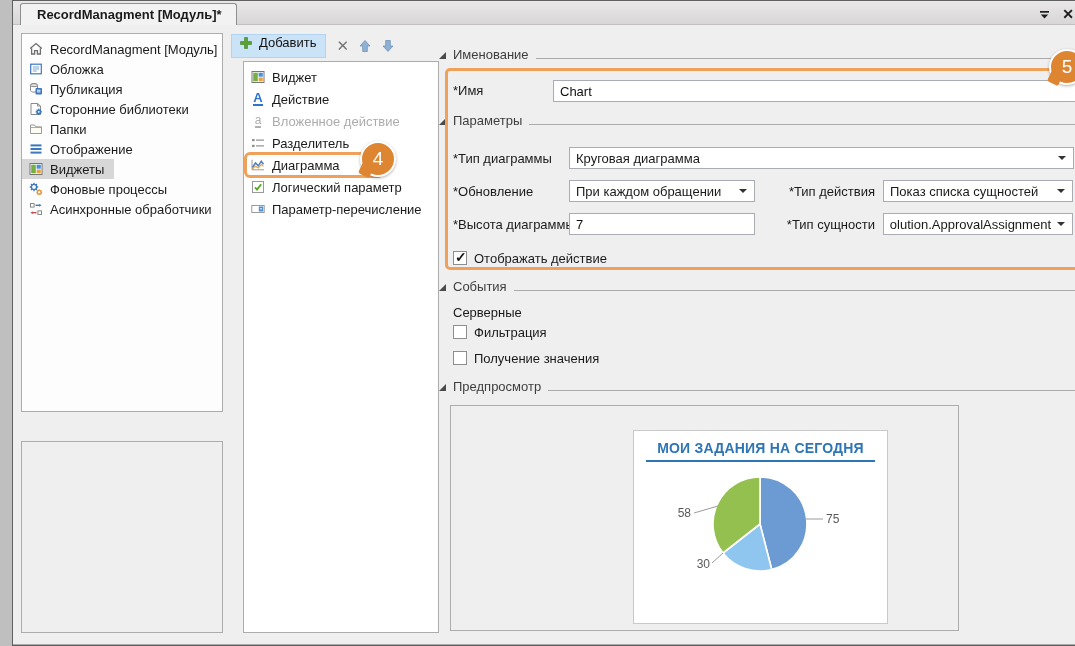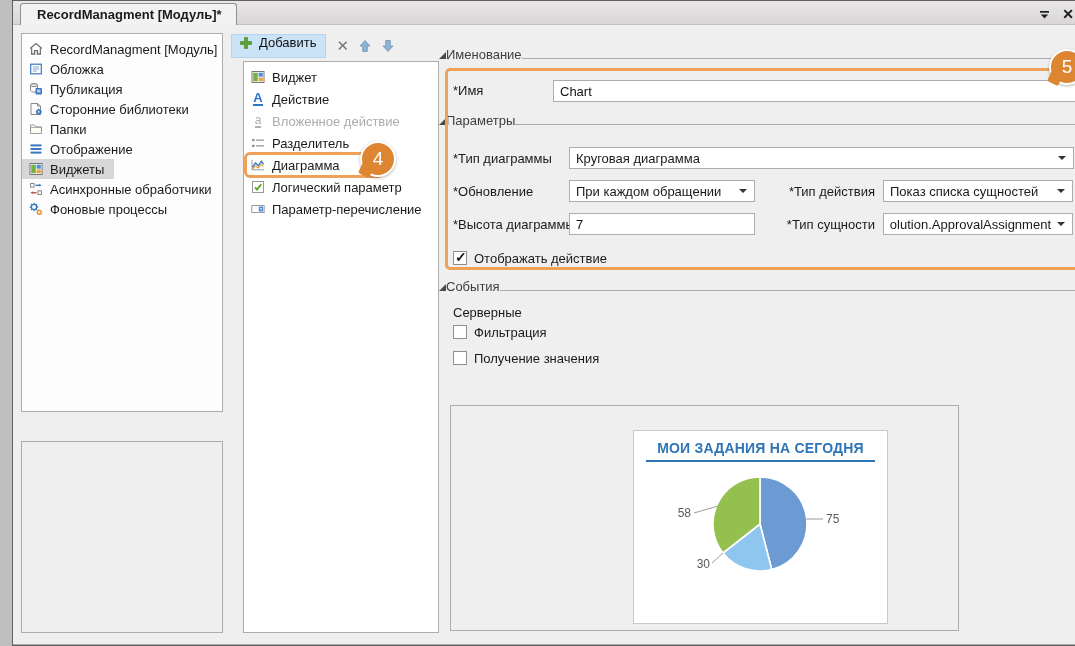--- a/index.html
+++ b/index.html
@@ -45,21 +45,21 @@
   .badge{position:absolute;width:36px;height:36px;border-radius:50%;
     background:#DD8531;border:2px solid #FFFFFF;color:#fff;font-size:19px;
     display:flex;align-items:center;justify-content:center;z-index:6;
     box-shadow:0 1px 3px rgba(0,0,0,.3);}
   .badge::before{content:"";position:absolute;width:12px;height:12px;background:#DD8531;
     left:-2px;bottom:-1px;transform:rotate(25deg);z-index:-1;border-radius:2px;}
   .badge-4{left:116px;top:-13px;}
   .badge-5{left:616px;top:24px;}
   
   .props{position:absolute;left:420px;top:24px;width:650px;height:616px;}
-  .sec{position:absolute;left:6px;right:8px;display:flex;align-items:flex-end;height:18px;color:#3E3E3E;}
+  .sec{position:absolute;left:6px;right:8px;display:flex;align-items:flex-end;gap:7px;height:18px;color:#3E3E3E;}
   .exp{width:0;height:0;border-bottom:7px solid #4A4A4A;border-left:7px solid transparent;margin-bottom:4px;}
   .sec-t{line-height:17px;}
   .rule{flex:1;height:1px;background:#ABABAB;margin-bottom:4px;}
   .hl-box{position:absolute;left:12px;top:43px;width:636px;height:202px;
     border:3px solid #F0A159;border-radius:5px;pointer-events:none;z-index:5;}
   .flabel{position:absolute;line-height:16px;white-space:nowrap;}
   .flabel.r{text-align:right;}
   .ctrl{position:absolute;height:22px;border:1px solid #A9ACB2;background:#fff;
     display:flex;align-items:center;padding:0 6px;font-size:13px;}
   input.ctrl{font-family:inherit;color:#111;}
@@ -168,44 +168,44 @@
               <rect x="3.2" y="3.7" width="4.6" height="8.6" fill="#76B043"></rect>
               <rect x="8.6" y="3.7" width="4.2" height="4" fill="#4A90D9"></rect>
               <rect x="8.6" y="8.5" width="4.2" height="3.8" fill="#E8A33D"></rect>
             </svg>
           </span>
           <span class="lbl">Виджеты</span>
         </div>
         <div class="nav-item">
           <span class="icon16">
             <svg width="16" height="16" viewBox="0 0 16 16">
-              <rect x="2.5" y="2.5" width="3.6" height="3.6" fill="#fff" stroke="#8A8A8A"></rect>
-              <rect x="9.9" y="9.9" width="3.6" height="3.6" fill="#fff" stroke="#8A8A8A"></rect>
-              <path d="M7.5 4.3h4" stroke="#3B78BE" stroke-width="1.4"></path>
-              <path d="M11.2 2.8l2.3 1.5-2.3 1.5z" fill="#3B78BE"></path>
-              <path d="M8.5 11.7h-4" stroke="#C0504D" stroke-width="1.4"></path>
-              <path d="M4.8 10.2 2.5 11.7l2.3 1.5z" fill="#C0504D"></path>
-            </svg>
-          </span>
-          <span class="lbl">Асинхронные обработчики</span>
-        </div>
-        <div class="nav-item">
-          <span class="icon16">
-            <svg width="16" height="16" viewBox="0 0 16 16">
               <g stroke="#3B78BE" stroke-width="1.3" fill="none">
                 <circle cx="6" cy="6" r="2.6"></circle>
                 <path d="M6 1.8v2M6 8.2v2M1.8 6h2M8.2 6h2M3 3l1.4 1.4M7.6 7.6 9 9M9 3 7.6 4.4M4.4 7.6 3 9"></path>
               </g>
               <g stroke="#E8922E" stroke-width="1.2" fill="none">
                 <circle cx="11.3" cy="11.3" r="1.9"></circle>
                 <path d="M11.3 8.5v1.3M11.3 12.8v1.3M8.5 11.3h1.3M12.8 11.3h1.3M9.3 9.3l.9.9M12.4 12.4l.9.9M13.3 9.3l-.9.9M10.2 12.4l-.9.9"></path>
               </g>
             </svg>
           </span>
           <span class="lbl">Фоновые процессы</span>
+        </div>
+        <div class="nav-item">
+          <span class="icon16">
+            <svg width="16" height="16" viewBox="0 0 16 16">
+              <rect x="2.5" y="2.5" width="3.6" height="3.6" fill="#fff" stroke="#8A8A8A"></rect>
+              <rect x="9.9" y="9.9" width="3.6" height="3.6" fill="#fff" stroke="#8A8A8A"></rect>
+              <path d="M7.5 4.3h4" stroke="#3B78BE" stroke-width="1.4"></path>
+              <path d="M11.2 2.8l2.3 1.5-2.3 1.5z" fill="#3B78BE"></path>
+              <path d="M8.5 11.7h-4" stroke="#C0504D" stroke-width="1.4"></path>
+              <path d="M4.8 10.2 2.5 11.7l2.3 1.5z" fill="#C0504D"></path>
+            </svg>
+          </span>
+          <span class="lbl">Асинхронные обработчики</span>
         </div>
       </div>
   </div>
   <div class="nav-box2"></div>
 
   <div class="toolbar">
     <button class="add-btn">
       <span class="icon16">
         <svg width="14" height="14" viewBox="0 0 14 14">
             <path d="M5.5 1.5h3v4h4v3h-4v4h-3v-4h-4v-3h4z" fill="#57A32F" stroke="#3F7F22" stroke-width=".6"></path>
@@ -346,20 +346,25 @@
     </div>
 
     <div class="flabel" style="left:20px;top:280px">Серверные</div>
 
     <div class="cb" style="left:20px;top:300px"></div>
     <div class="cblabel" style="left:41px;top:300px">Фильтрация</div>
 
     <div class="cb" style="left:20px;top:326px"></div>
     <div class="cblabel" style="left:41px;top:326px">Получение значения</div>
 
+    <div class="sec" style="top:352px">
+      <span class="exp"></span>
+      <span class="sec-t">Предпросмотр</span>
+      <span class="rule"></span>
+    </div>
 
     <div class="preview-box">
       <div class="chart-card">
         <div class="card-title">МОИ ЗАДАНИЯ НА СЕГОДНЯ</div>
         <div class="card-rule"></div>
         <svg width="253" height="150" viewBox="0 0 253 150">
           <g id="pie-slices">
               <path d="M126,62 L126.0,15.0 A47,47 0 0 1 137.7,107.5 Z" fill="#6B9BD2" stroke="#FFFFFF" stroke-width="1.6" stroke-linejoin="round"></path>
               <path d="M126,62 L137.7,107.5 A47,47 0 0 1 89.0,91.0 Z" fill="#8EC6EF" stroke="#FFFFFF" stroke-width="1.6" stroke-linejoin="round"></path>
               <path d="M126,62 L89.0,91.0 A47,47 0 0 1 126.0,15.0 Z" fill="#93C04E" stroke="#FFFFFF" stroke-width="1.6" stroke-linejoin="round"></path>

